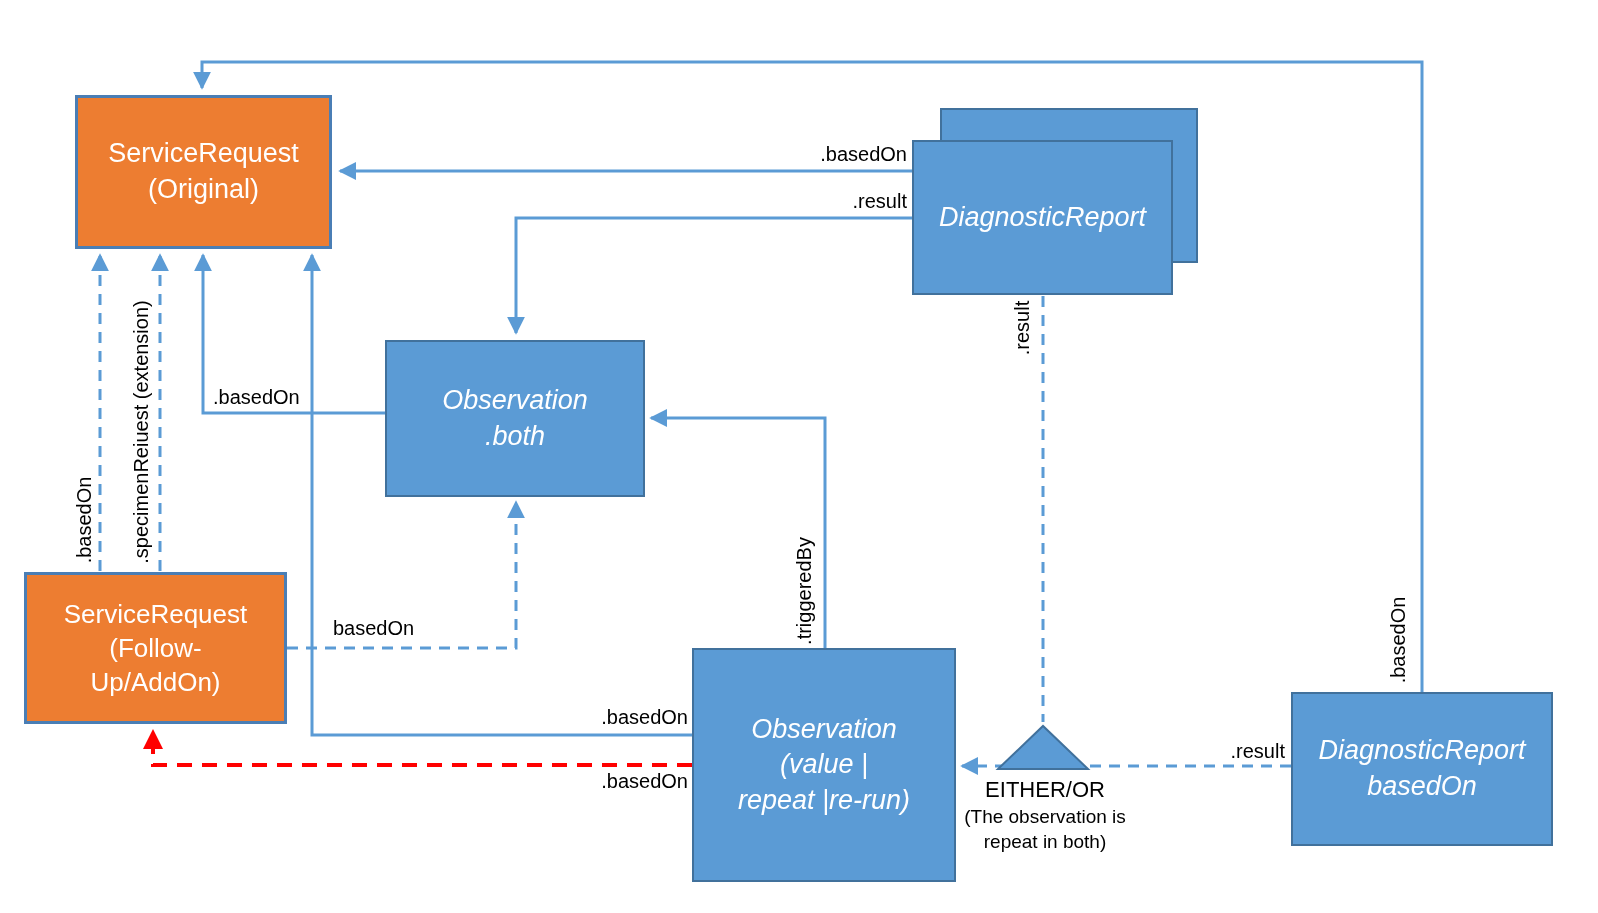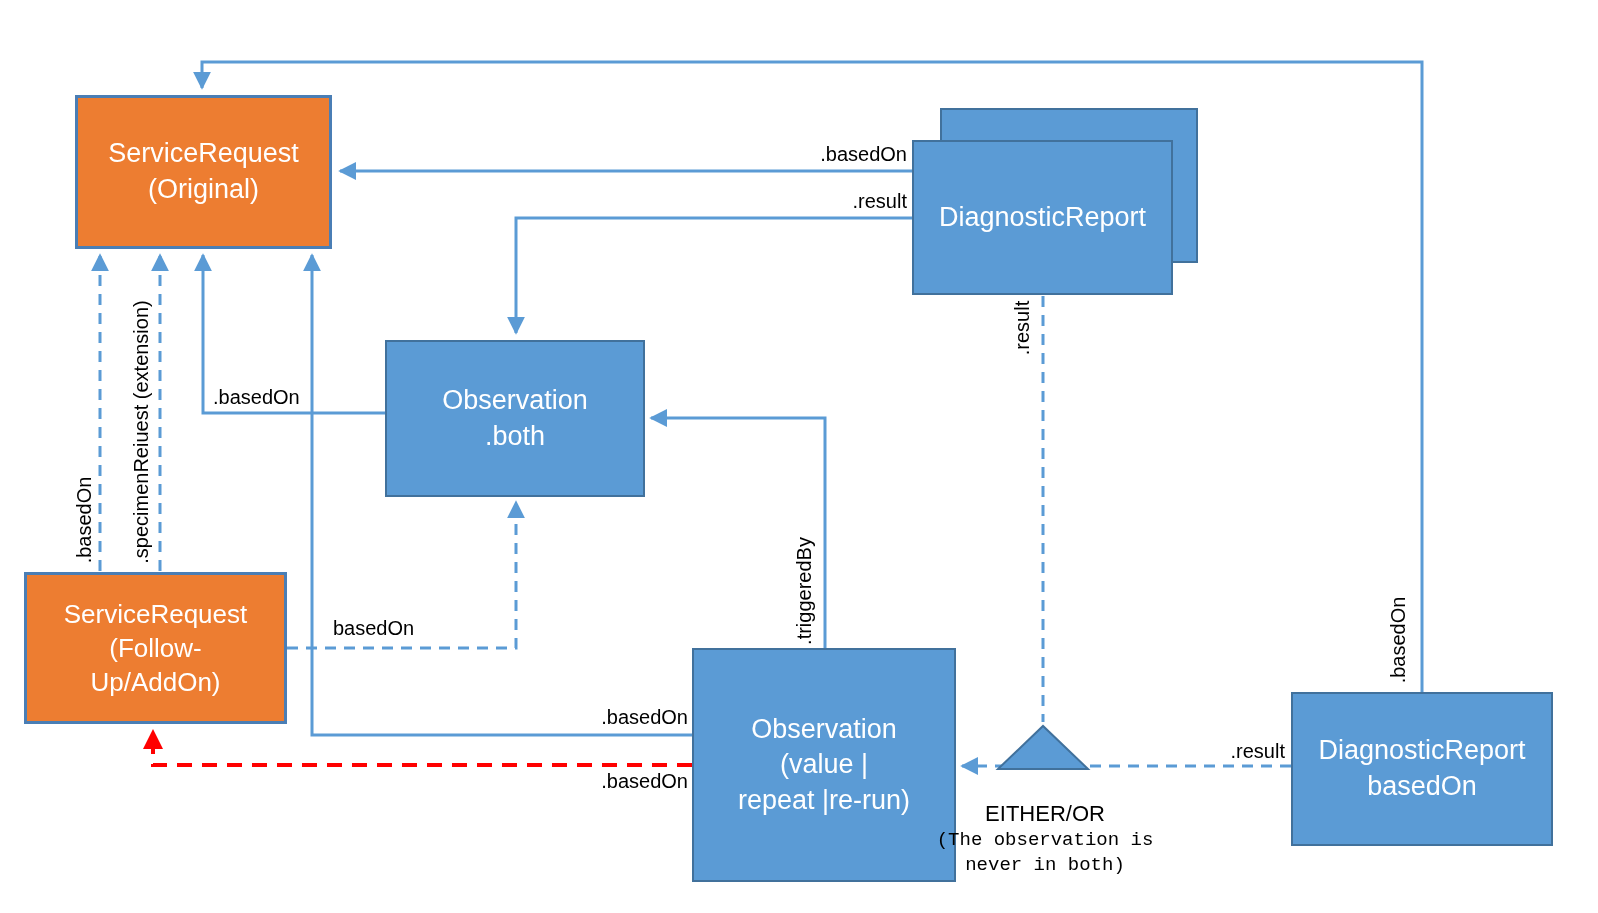--- a/index.html
+++ b/index.html
@@ -16,33 +16,33 @@
   .tri { fill: var(--blue_fill); stroke: var(--box_border); stroke-width: 2; }
   .marker-blue { fill: var(--arrow_blue); }
   .marker-red { fill: var(--arrow_red); }
 
   .box {
     position: absolute; z-index: 2; box-sizing: border-box;
     display: flex; flex-direction: column; align-items: center; justify-content: center;
     color: var(--box_text); font-size: 27px; line-height: 1.32; text-align: center;
   }
   .box.orange { background: var(--orange_fill); border: 3px solid #4A7EB5; }
-  .box.blue   { background: var(--blue_fill);   border: 2px solid var(--box_border); }
+  .box.blue   { background: var(--blue_fill);   border: 2px solid var(--box_border); font-style: italic; }
   .box .frag { position: absolute; left: 214px; top: 60px; font-size: 24px; }
 
   .lbl {
     position: absolute; z-index: 3; color: var(--label_text);
     font-size: 20px; white-space: nowrap;
   }
   .lbl.r { text-align: right; }
   .lbl.rot { transform: translate(-50%, -50%) rotate(-90deg); transform-origin: center; }
 
   .note { position: absolute; z-index: 3; color: var(--label_text); text-align: center; }
   .note .t1 { font-size: 22px; line-height: 1.25; }
-  .note .t2 { font-size: 19px; line-height: 1.32; font-family: Liberation Mono, monospace; }
+  .note .t2 { font-size: 19px; line-height: 1.32; }
 </style>
 </head>
 <body>
 
 <div id="canvas">
 
   <svg class="wires" width="1598" height="913" viewBox="0 0 1598 913">
     <defs>
       <marker id="ab" viewBox="0 0 10 10" refX="9" refY="5" markerWidth="6" markerHeight="6" orient="auto-start-reverse" markerUnits="strokeWidth">
         <path d="M0,0 L10,5 L0,10 z" class="marker-blue"></path>
@@ -120,19 +120,19 @@
   <div class="lbl" style="left:213px; top:386px;">.basedOn</div>
   <div class="lbl rot" style="left:84px; top:520px;">.basedOn</div>
   <div class="lbl rot" style="left:141px; top:432px;">.specimenReiuest (extension)</div>
   <div class="lbl" style="left:333px; top:617px;">basedOn</div>
   <div class="lbl r" style="left:560px; top:706px; width:128px;">.basedOn</div>
   <div class="lbl r" style="left:560px; top:770px; width:128px;">.basedOn</div>
   <div class="lbl rot" style="left:804px; top:591px;">.triggeredBy</div>
   <div class="lbl r" style="left:1160px; top:740px; width:125px;">.result</div>
   <div class="lbl rot" style="left:1398px; top:640px;">.basedOn</div>
 
-  <div class="note" style="left:935px; top:800px; width:220px;">
+  <div class="note" style="left:935px; top:776px; width:220px;">
     <div class="t1">EITHER/OR</div>
     <div class="t2">(The observation is</div>
-    <div class="t2">never in both)</div>
+    <div class="t2">repeat in both)</div>
   </div>
 
 </div>
 
 </body></html>

